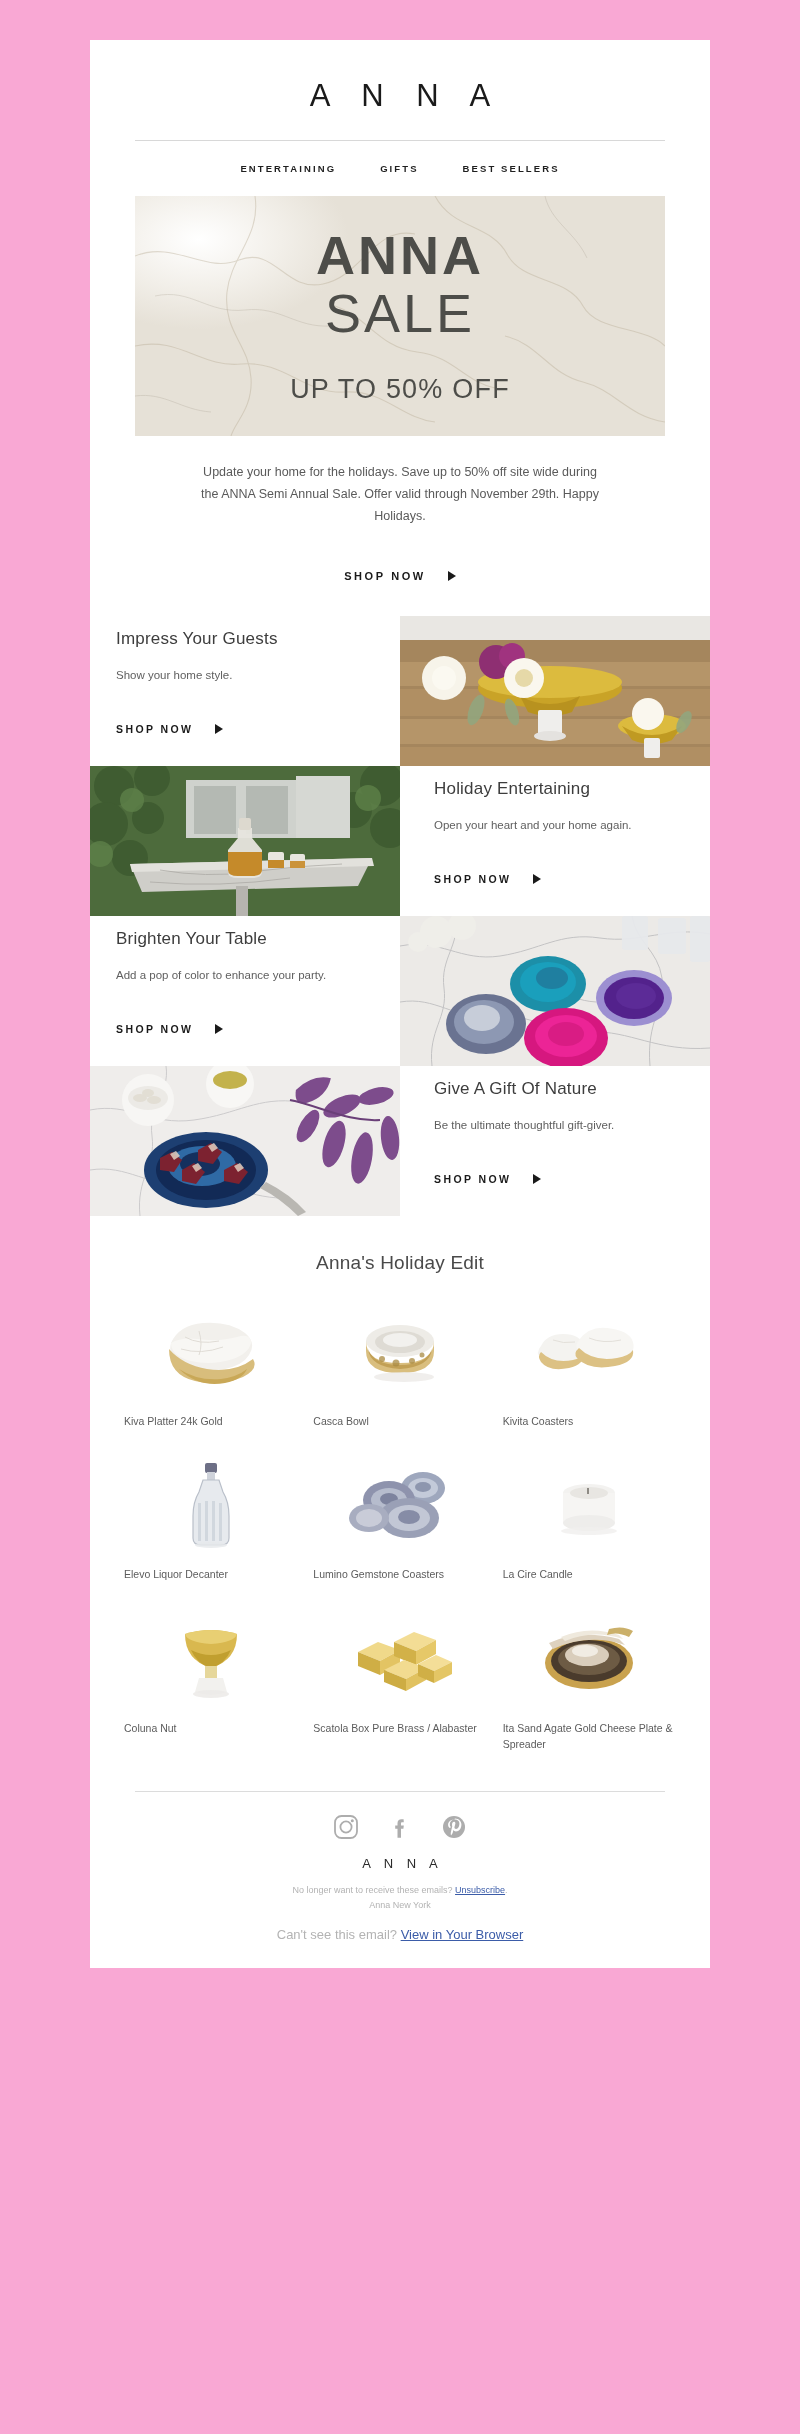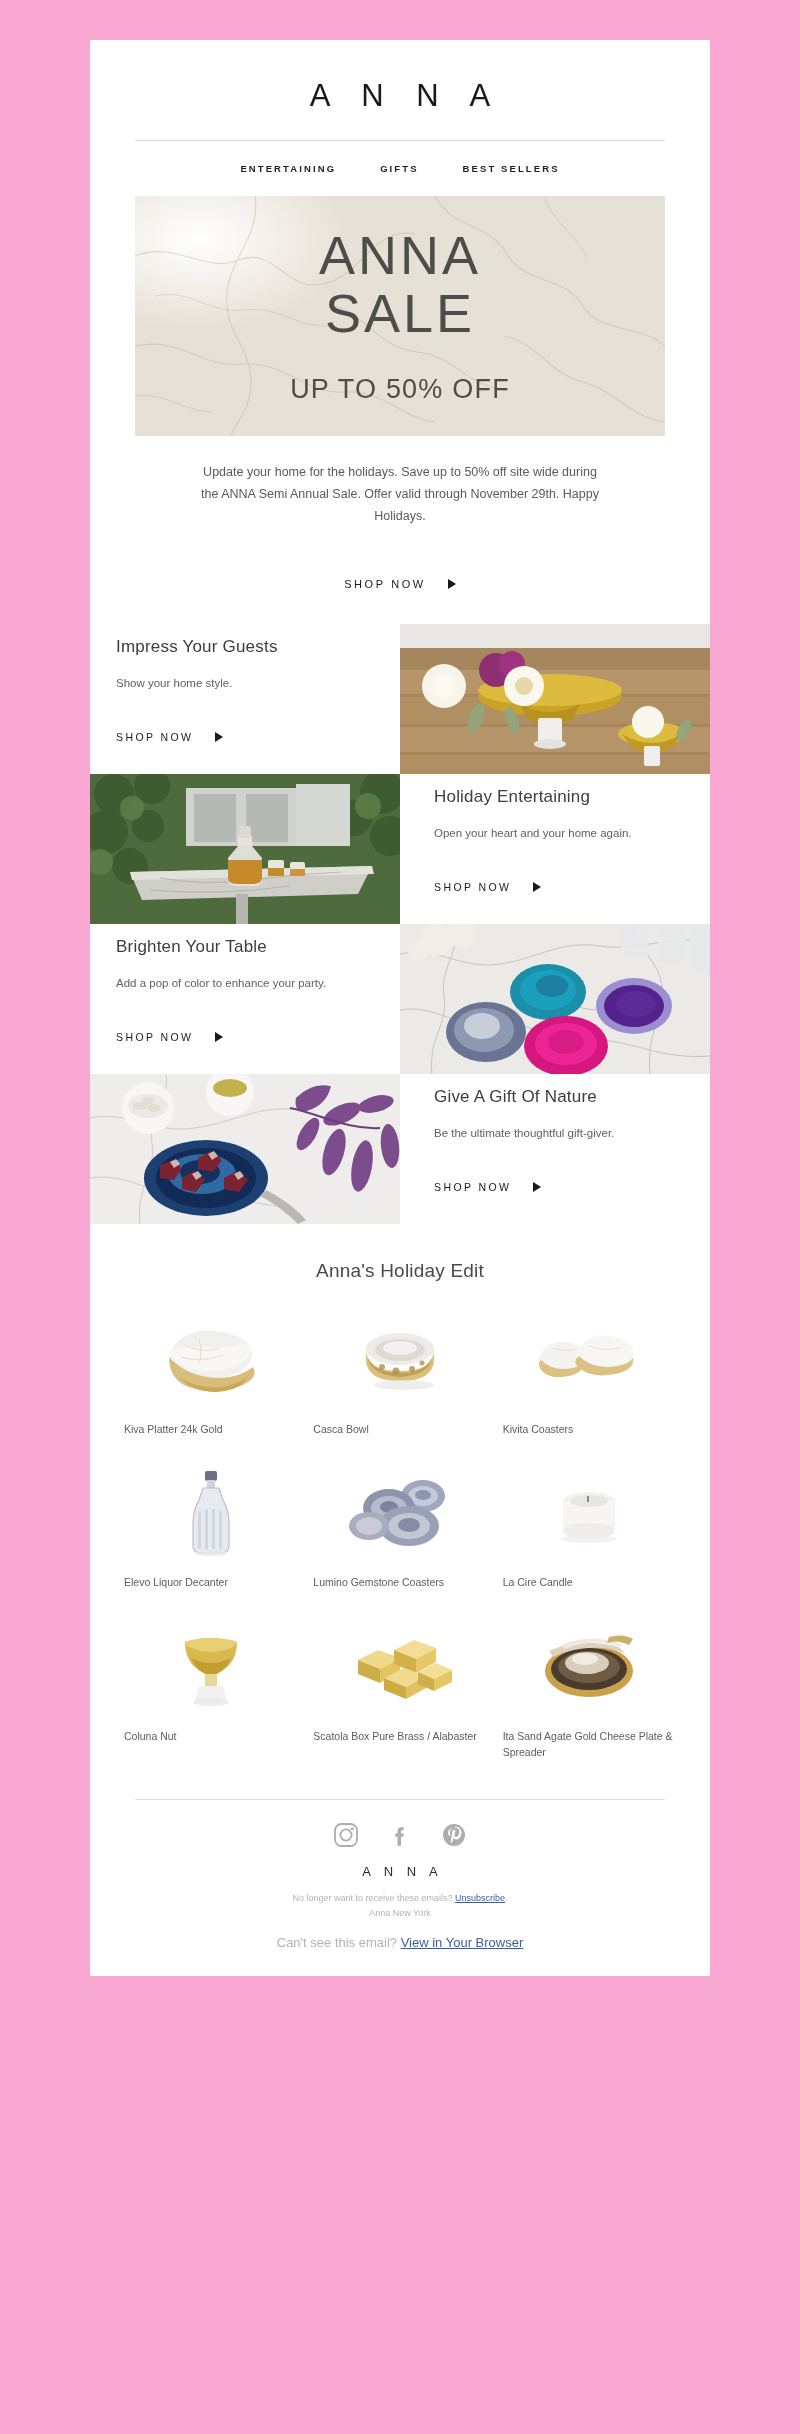--- a/index.html
+++ b/index.html
@@ -75,21 +75,21 @@
   .hero-veins { position: absolute; inset: 0; opacity: .75; }
   .hero-text {
     position: absolute; inset: 0;
     display: flex; flex-direction: column;
     align-items: center; justify-content: center;
     color: #4d4d49;
   }
   .hero-line1 {
     font-size: 54px;
     letter-spacing: 3px;
-    font-weight: 400;
+    font-weight: 700;
     line-height: 1.06;
     text-align: center;
   }
   .hero-line2 {
     font-size: 54px;
     letter-spacing: 3px;
     font-weight: 400;
     line-height: 1.06;
     text-align: center;
   }
@@ -97,40 +97,40 @@
     margin-top: 32px;
     font-size: 27px;
     letter-spacing: 1.2px;
     font-weight: 300;
     white-space: nowrap;
   }
 
   
   .intro {
     width: 400px;
-    margin: 26px auto 16px auto;
+    margin: 26px auto 8px auto;
     text-align: center;
     font-size: 12.5px;
     line-height: 1.75;
     color: #5a5a5a;
     font-weight: 300;
   }
 
   .cta-center {
     text-align: center;
     padding: 30px 0 32px 0;
   }
   .cta {
     display: inline-flex;
     align-items: center;
     gap: 22px;
     text-decoration: none;
     color: #1a1a1a;
     font-size: 11px;
-    font-weight: 400;
+    font-weight: 700;
     letter-spacing: 2.6px;
   }
   .cta .tri {
     width: 0; height: 0;
     border-left: 8px solid #1a1a1a;
     border-top: 5.5px solid transparent;
     border-bottom: 5.5px solid transparent;
     display: inline-block;
   }
 

